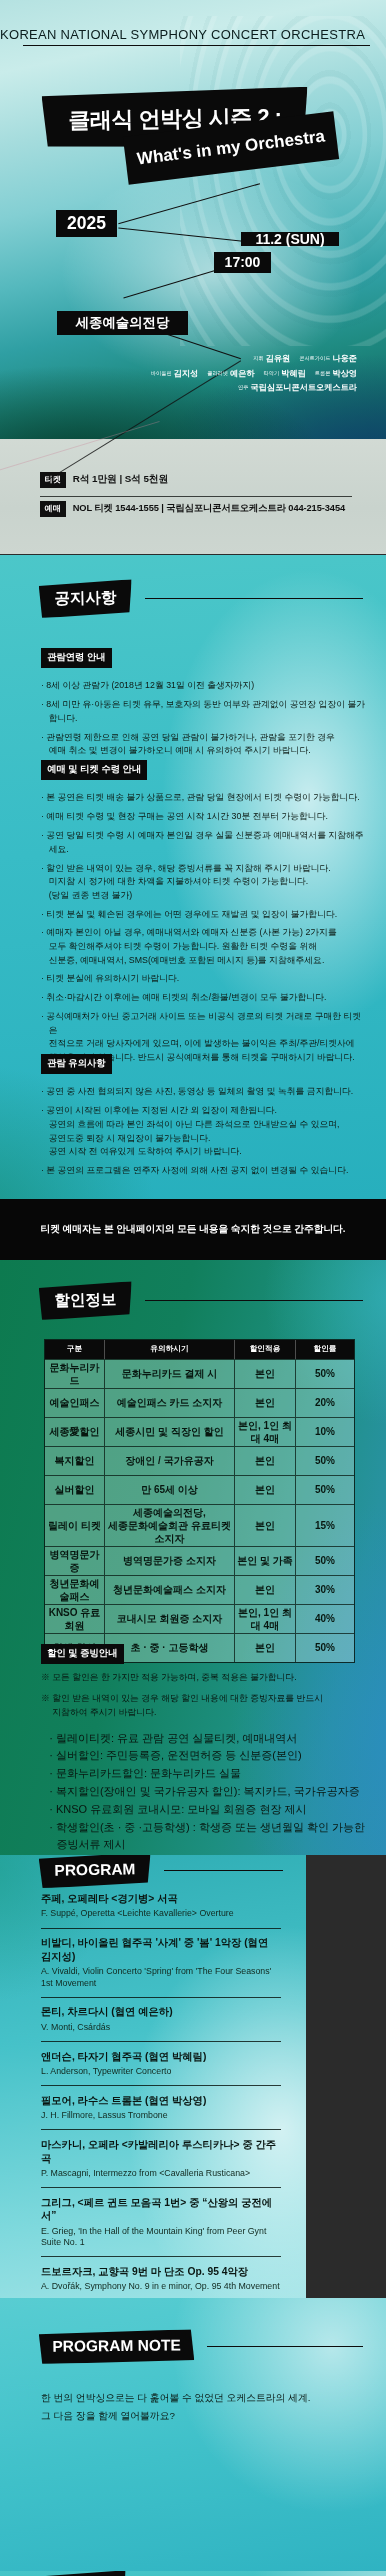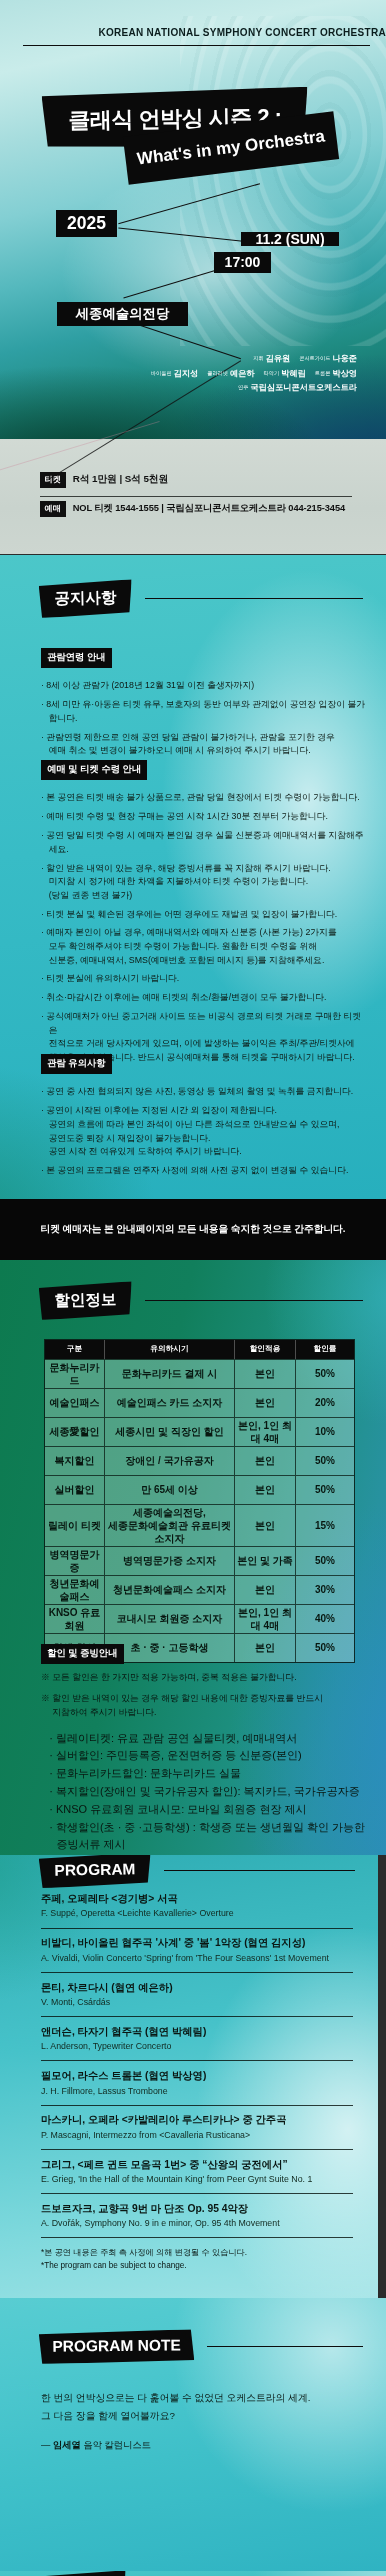--- a/index.html
+++ b/index.html
@@ -10,32 +10,32 @@
   
   .hero{position:absolute;top:0;left:0;width:386px;height:439px;overflow:hidden;
     background:
       radial-gradient(ellipse 216px 155px at 55% 62%, rgba(255,255,255,.55), rgba(255,255,255,0) 70%),
       radial-gradient(ellipse 361px 134px at 20% 104%, rgba(6,62,44,.9), rgba(6,62,44,0) 68%),
       radial-gradient(ellipse 319px 155px at 96% 104%, rgba(16,60,110,.75), rgba(16,60,110,0) 66%),
       linear-gradient(168deg,#b5e2e1 0%,#c9ecea 14%,#a5dcdd 28%,#83cfd3 42%,#54b8bd 56%,#2f9fa3 68%,#1f8b82 80%,#136e68 92%,#0d5a5e 100%);}
   .ripple{position:absolute;top:15.5px;right:-36px;width:242px;height:330px;opacity:.45;
     background:repeating-radial-gradient(ellipse 108px 170px at 62% 36%,
       rgba(255,255,255,0) 0 11.3px, rgba(255,255,255,.30) 12.4px 16px, rgba(30,110,110,.10) 17px 20.6px);}
-  .hero-org{position:absolute;top:27px;left:0;width:386px;text-align:right;
-    font-size:10px;font-weight:bold;letter-spacing:0.3px;color:#0b1d1d;}
+  .hero-org{position:absolute;top:27px;left:0;width:386px;text-align:left;
+    font-size:13px;font-weight:normal;letter-spacing:0.3px;color:#0b1d1d;}
   .hero-rule{position:absolute;top:45px;left:23px;width:347px;height:1px;background:#0d0d0d;}
   .hbox{position:absolute;background:#0a0a0a;color:#fff;display:flex;align-items:center;
         justify-content:center;font-weight:bold;z-index:4;}
   .box-t1{left:42px;top:89px;width:266px;height:60px;font-size:22px;letter-spacing:-0.5px;
           transform:rotate(-1deg);clip-path:polygon(0 8%,100% 0,98% 100%,2% 92%);}
   .box-t2{left:125px;top:124px;width:212px;height:48px;font-size:17px;transform:rotate(-7deg);}
   .box-year{left:56px;top:210px;width:61px;height:27px;font-size:17.5px;}
   .box-date{left:241px;top:232px;width:98px;height:14px;font-size:14px;}
   .box-time{left:214px;top:252px;width:57px;height:20.6px;font-size:14px;}
-  .box-venue{left:57px;top:302px;width:131px;height:24px;font-size:13.4px;}
+  .box-venue{left:57px;top:311px;width:131px;height:24px;font-size:13.4px;}
   .credits{position:absolute;top:353px;right:29px;text-align:right;color:#fff;z-index:4;}
   .c-line{margin-bottom:3.6px;white-space:nowrap;}
   .c-role{font-size:5.2px;margin:0 2.1px 0 6.7px;vertical-align:1px;}
   .c-name{font-size:8.2px;font-weight:bold;}
   .conn{position:absolute;top:0;left:0;z-index:3;pointer-events:none;}
 
   
   .panel{position:absolute;top:439px;left:0;width:386px;height:115px;
     background:linear-gradient(180deg,#d2dad4 0%,#c9d3cd 60%,#cdd6d0 100%);}
   .p-row{position:absolute;left:40px;display:flex;align-items:center;gap:7.2px;}
@@ -80,21 +80,21 @@
              display:flex;align-items:center;justify-content:center;min-height:26px;
              padding:1px 2.1px;border-left:0.5px solid rgba(8,24,18,.75);line-height:1.3;}
   .t-row div:first-child{border-left:none;}
   .g-block{position:absolute;left:41px;right:20.6px;top:384px;}
   .g-note{font-size:8.8px;line-height:1.58;margin:7.2px 0 0;color:#07160f;
           padding-left:11.3px;text-indent:-11.3px;}
   .g-items{margin-top:9.3px;margin-left:8.2px;}
   .g-item{font-size:11px;line-height:1.62;color:#07160f;padding-left:7.2px;text-indent:-7.2px;}
 
   
-  .program{position:absolute;top:1855px;left:0;width:378px;height:443px;overflow:hidden;
+  .program{position:absolute;top:1855px;left:0;width:306px;height:443px;overflow:hidden;
     background:
       radial-gradient(ellipse 247px 330px at 92% 62%, rgba(255,255,255,.7), rgba(255,255,255,0) 62%),
       radial-gradient(ellipse 216px 216px at -4% 4%, rgba(22,150,120,.45), rgba(22,150,120,0) 60%),
       linear-gradient(172deg,#2fadb4 0%,#46c2c9 40%,#7fd9dd 78%,#9fe3e6 100%);}
   .p-list{position:absolute;left:41px;right:25px;top:37px;}
   .p-kr{font-size:10.3px;font-weight:bold;color:#0a1713;line-height:1.3;margin-bottom:3.1px;}
   .p-en{font-size:8.8px;color:#11291f;line-height:1.3;margin-bottom:7.7px;}
   .p-sep{height:0.5px;background:rgba(5,15,10,.8);margin-bottom:8.2px;}
   .p-foot{margin-top:8.8px;font-size:8.2px;color:#0a1713;line-height:1.45;}
 
@@ -361,25 +361,20 @@
   </div>
 
   <div class="pnote">
     <div class="section-head" style="top:32px;">
       <span class="badge-mid">PROGRAM NOTE</span>
       <span class="head-line"></span>
     </div>
     <div class="pn-body">
       <div class="pre" style="margin-top:9.3px;">한 번의 언박싱으로는 다 훑어볼 수 없었던 오케스트라의 세계.
 그 다음 장을 함께 열어볼까요?</div>
-      <div class="pn-sig">
-        <span>—</span>
-        <b>임세열</b>
-        <span>음악 칼럼니스트</span>
-      </div>
     </div>
   </div>
 
   <div class="artist">
     <div class="section-head" style="top:0px;">
       <span class="badge-big">ARTIST</span>
 
     </div>
 
   </div>

